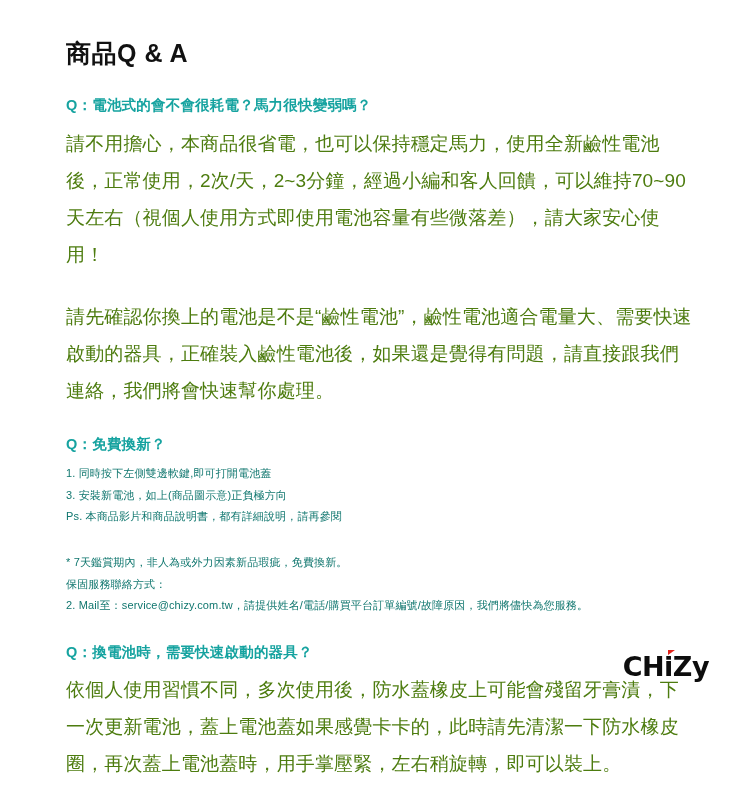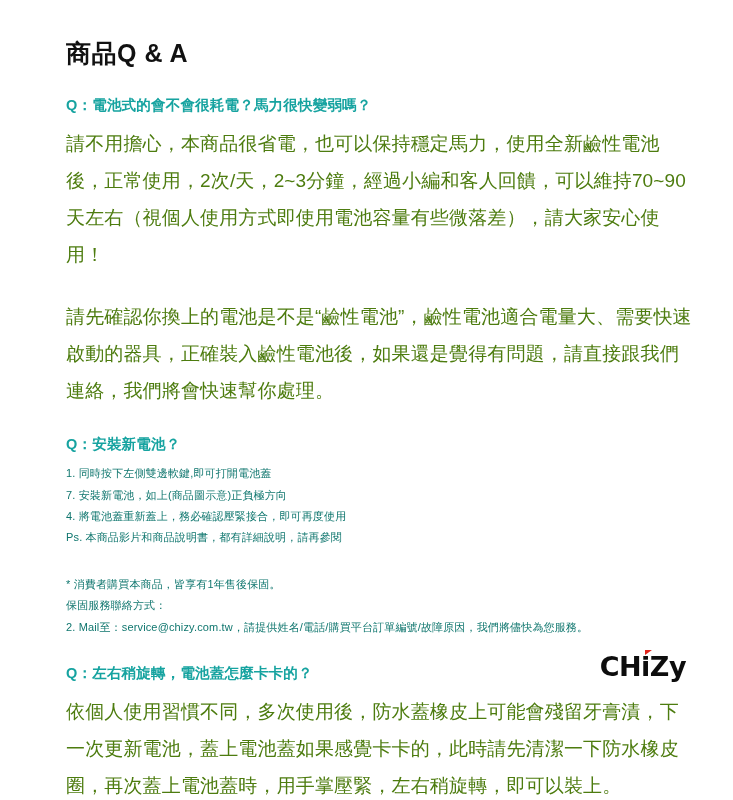--- a/index.html
+++ b/index.html
@@ -68,21 +68,21 @@
 
   .qa-list li {
     font-size: 11px;
     color: #0f766e;
     line-height: 1.95;
     letter-spacing: 0.15px;
   }
 
   .brand-row {
     position: absolute;
-    right: 47px;
+    right: 24px;
     bottom: 40px;
     display: flex;
     align-items: flex-end;
     justify-content: flex-end;
   }
 
   .brand-logo {
     position: relative;
     display: inline-block;
     font-size: 27px;
@@ -122,39 +122,38 @@
     </div>
   </section>
 
   <section class="qa-block">
     <div class="qa-body">
       <p>請先確認你換上的電池是不是“鹼性電池”，鹼性電池適合電量大、需要快速啟動的器具，正確裝入鹼性電池後，如果還是覺得有問題，請直接跟我們連絡，我們將會快速幫你處理。</p>
     </div>
   </section>
 
   <section class="qa-block">
-    <h2 class="qa-question">Q：安裝新電池？</h2>
+    <h2 class="qa-question">Q：免費換新？</h2>
     <ul class="qa-list">
       <li>1. 同時按下左側雙邊軟鍵,即可打開電池蓋</li>
-      <li>7. 安裝新電池，如上(商品圖示意)正負極方向</li>
-      <li>4. 將電池蓋重新蓋上，務必確認壓緊接合，即可再度使用</li>
+      <li>3. 安裝新電池，如上(商品圖示意)正負極方向</li>
       <li>Ps. 本商品影片和商品說明書，都有詳細說明，請再參閱</li>
     </ul>
   </section>
 
   <section class="qa-block">
     <ul class="qa-list">
-      <li>* 消費者購買本商品，皆享有1年售後保固。</li>
+      <li>* 7天鑑賞期內，非人為或外力因素新品瑕疵，免費換新。</li>
       <li>保固服務聯絡方式：</li>
       <li>2. Mail至：service@chizy.com.tw，請提供姓名/電話/購買平台訂單編號/故障原因，我們將儘快為您服務。</li>
     </ul>
   </section>
 
   <section class="qa-block">
-    <h2 class="qa-question">Q：左右稍旋轉，電池蓋怎麼卡卡的？</h2>
+    <h2 class="qa-question">Q：換電池時，需要快速啟動的器具？</h2>
     <div class="qa-body">
       <p>依個人使用習慣不同，多次使用後，防水蓋橡皮上可能會殘留牙膏漬，下一次更新電池，蓋上電池蓋如果感覺卡卡的，此時請先清潔一下防水橡皮圈，再次蓋上電池蓋時，用手掌壓緊，左右稍旋轉，即可以裝上。</p>
     </div>
   </section>
 
   <div class="brand-row">
     <div class="brand-logo">
       <span>CH</span><span class="lower">i</span><span>Zy</span>
       <span class="brand-accent"></span>
     </div>

